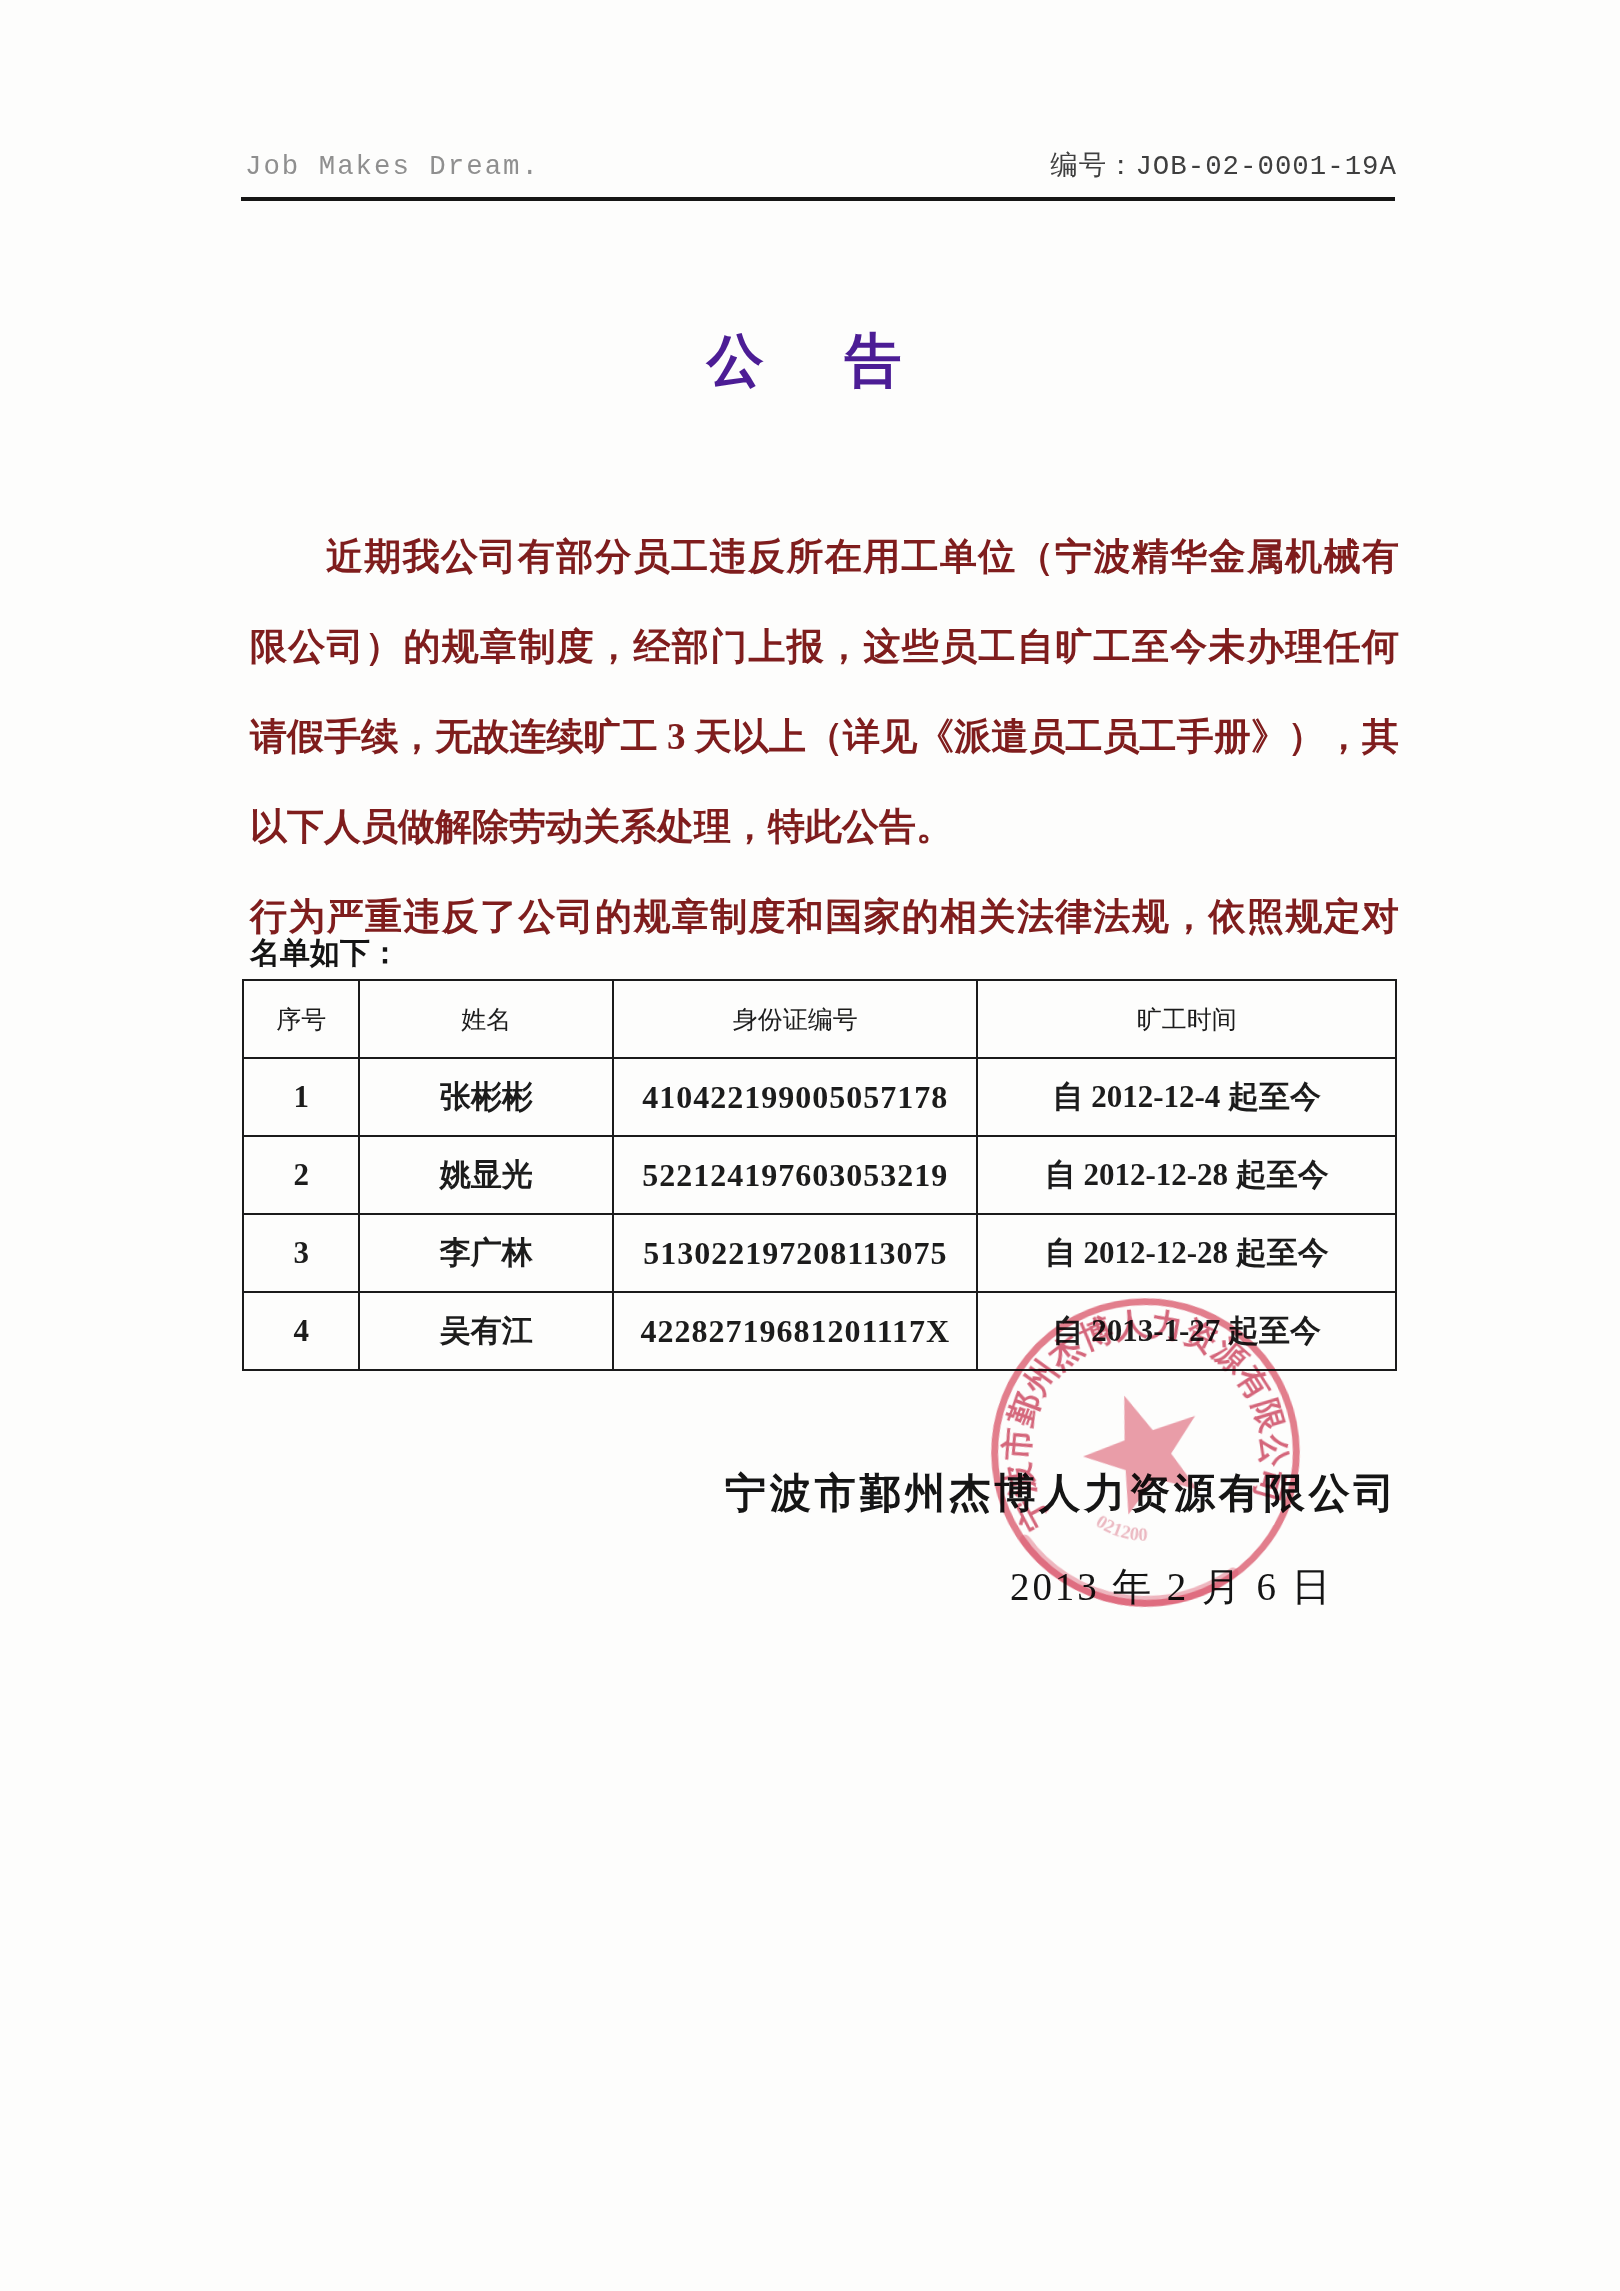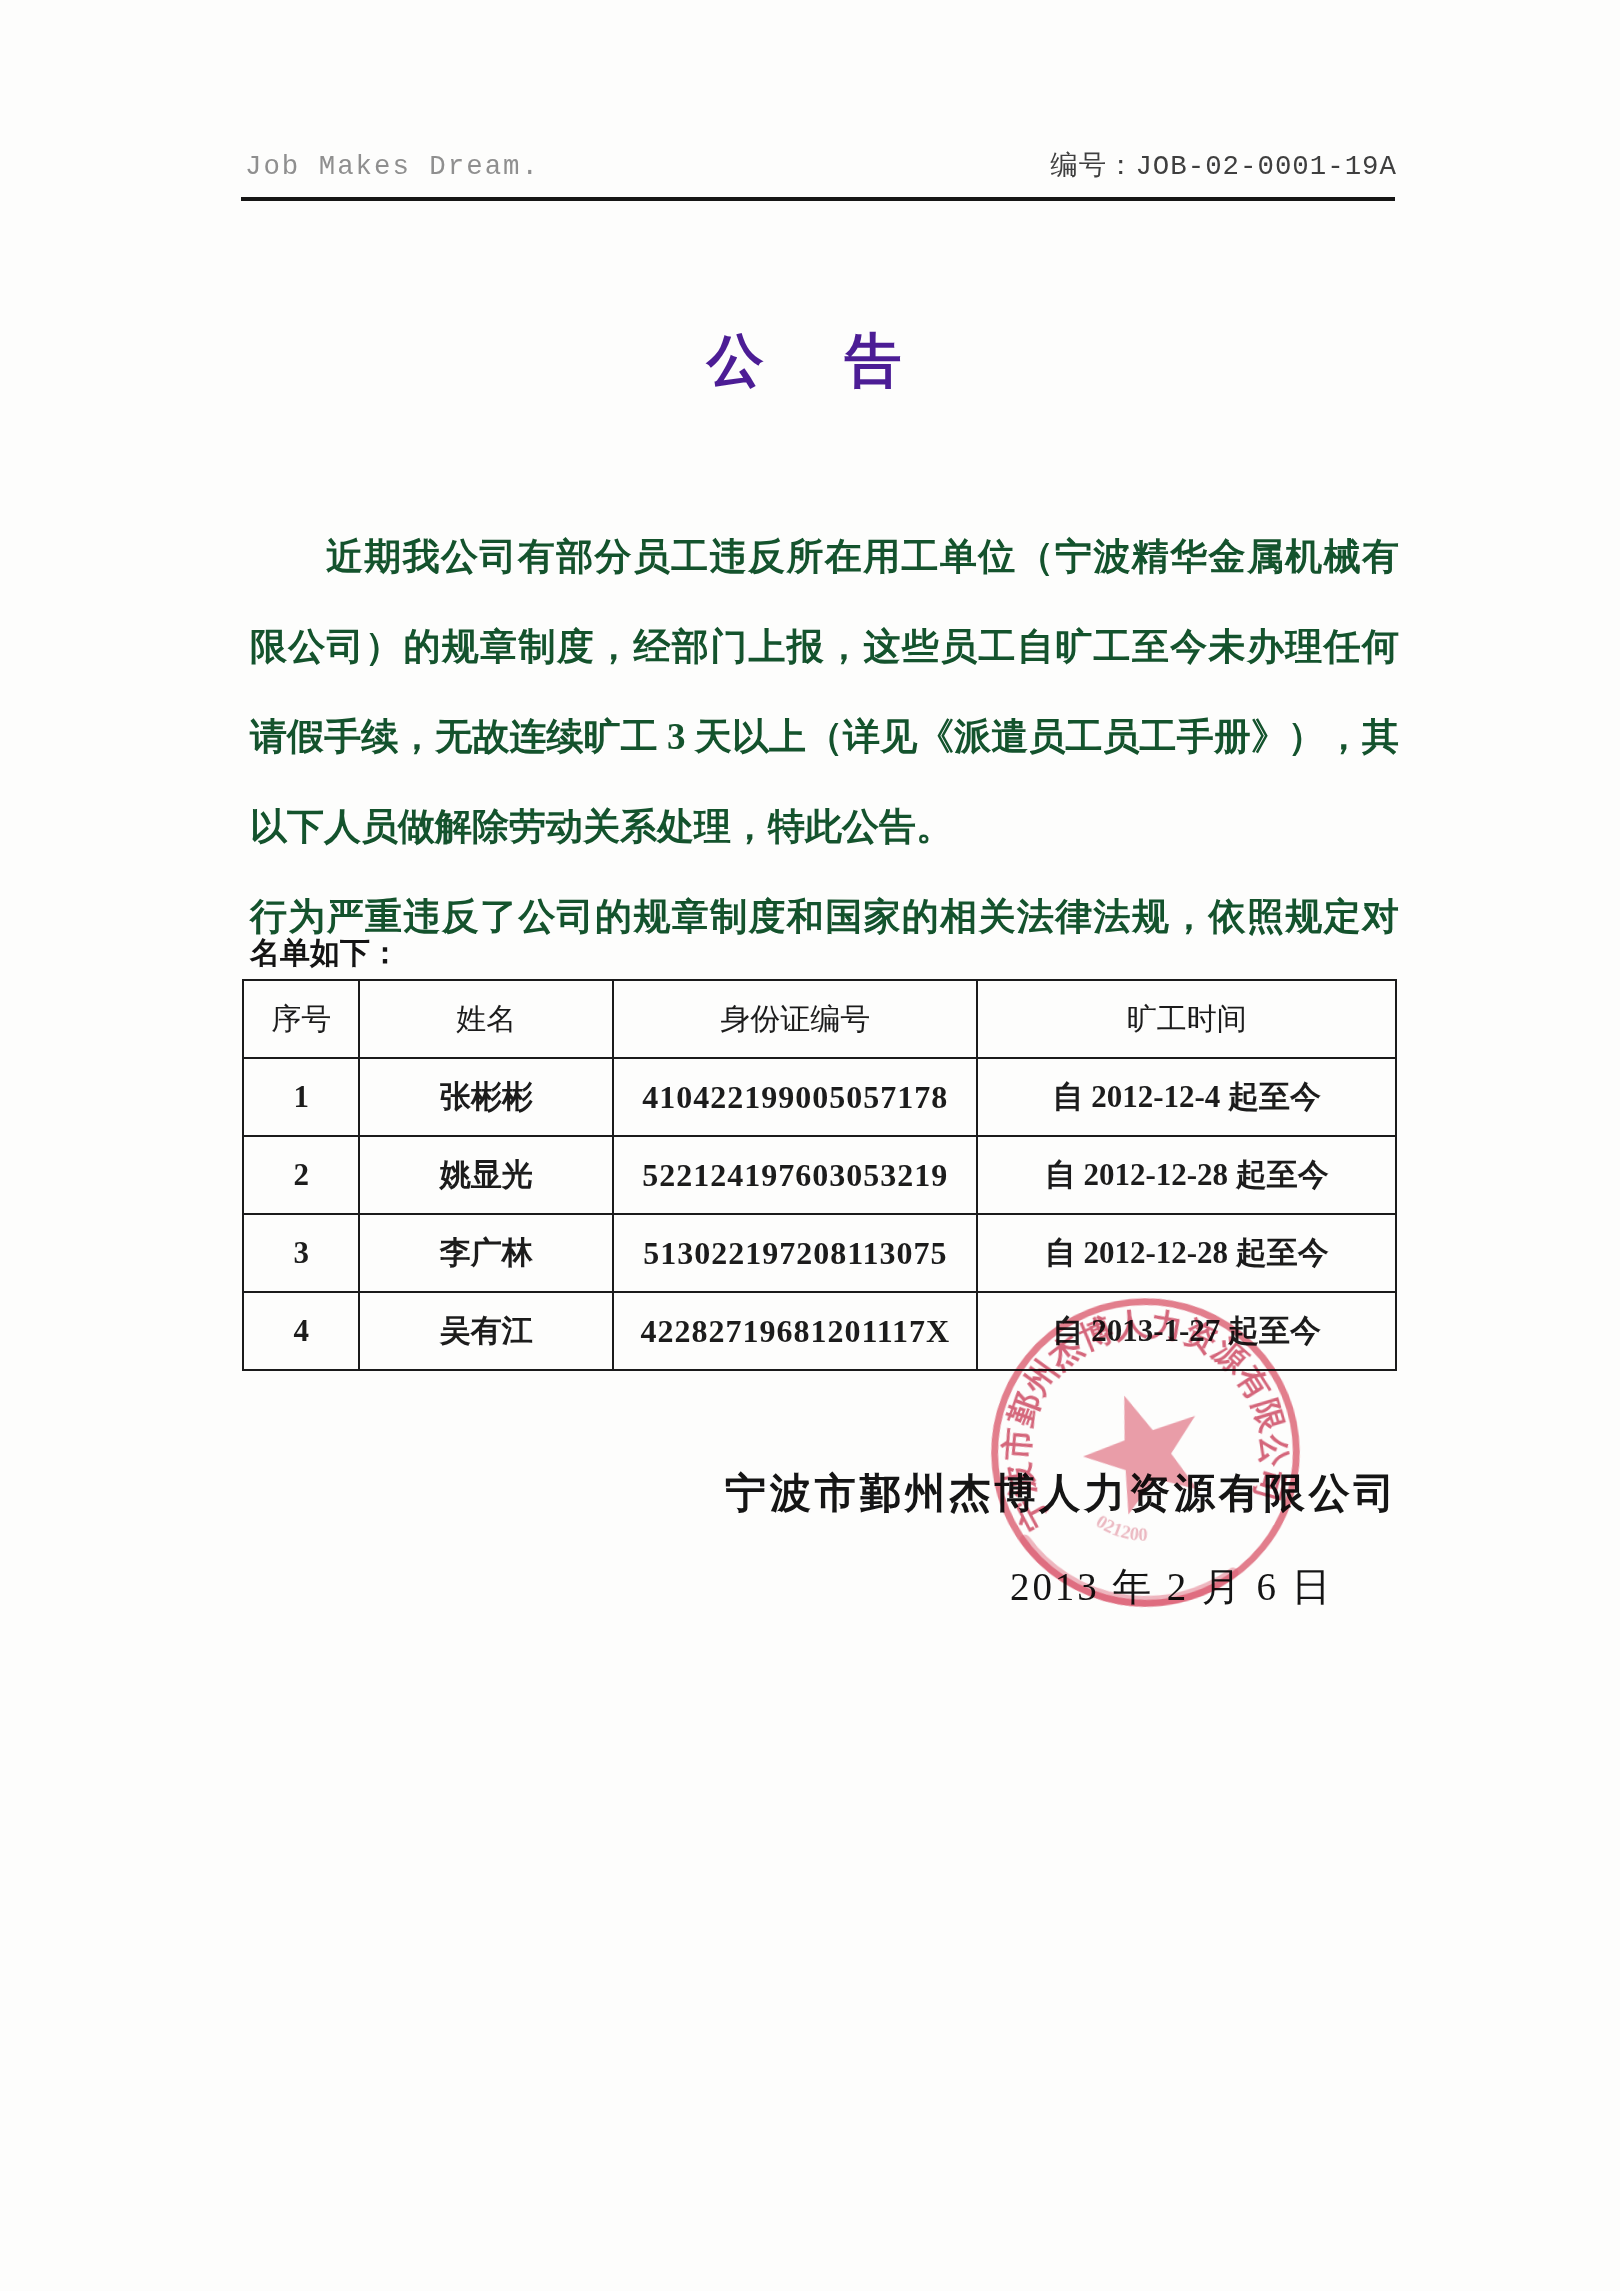--- a/index.html
+++ b/index.html
@@ -35,21 +35,21 @@
   .title {
     position:absolute; left:0; top:323px; width:100%;
     text-align:center;
     font-size:57px; font-weight:bold; letter-spacing:11.8px;
     color:#4c1d95;
   }
 
   
   .body-text {
     position:absolute; left:250px; top:512px; width:1149px;
-    font-size:37px; font-weight:600; color:#14532d;
+    font-size:37px; font-weight:600; color:#7f1d1d;
   }
   .body-line {
     line-height:90px; height:90px;
     text-align:justify; text-align-last:justify;
     white-space:nowrap;
   }
   .body-line.first { text-indent:76px; }
   .body-line.last  { text-align-last:left; white-space:normal; }
 
   .list-label {
@@ -63,21 +63,21 @@
     position:absolute; left:242px; top:979px; width:1155px;
     border-collapse:collapse; table-layout:fixed;
     background:transparent;
   }
   .notice-table td, .notice-table th {
     border:2.9px solid #1b1b1b;
     text-align:center; vertical-align:middle;
     height:76px; padding:0;
   }
   .notice-table th {
-    font-weight:500; font-size:30px;
+    font-weight:500; font-size:25px;
     font-family:Liberation Mono, monospace;
   }
   .cell-no   { font-size:31px; font-weight:bold; }
   .cell-name { font-size:31px; font-weight:bold;
                font-family:"Liberation Sans","DejaVu Sans",sans-serif; }
   .cell-id   { font-size:32px; font-weight:bold; letter-spacing:1px; }
   .cell-time { font-size:31px; font-weight:bold;margin-top:20px; }
 
   
   .company-sign {

